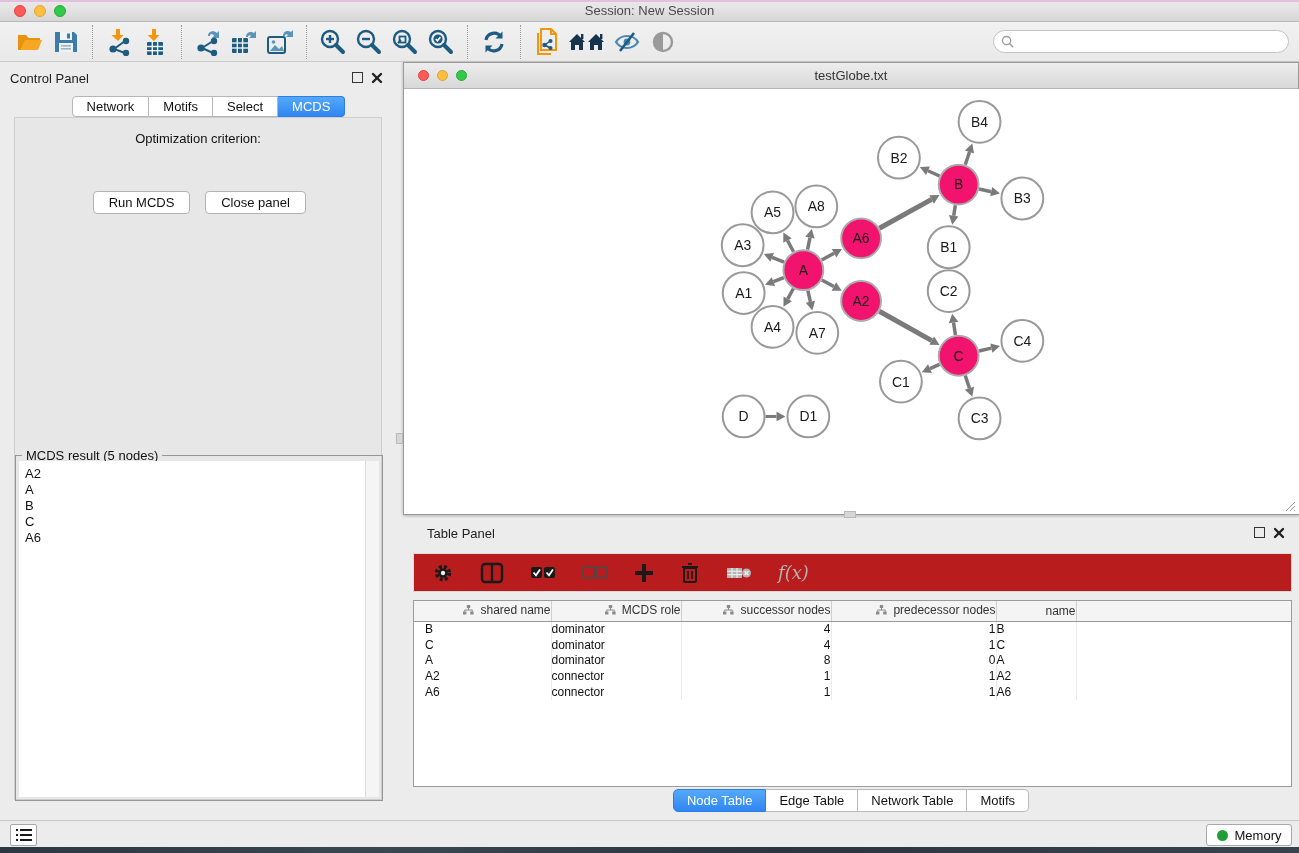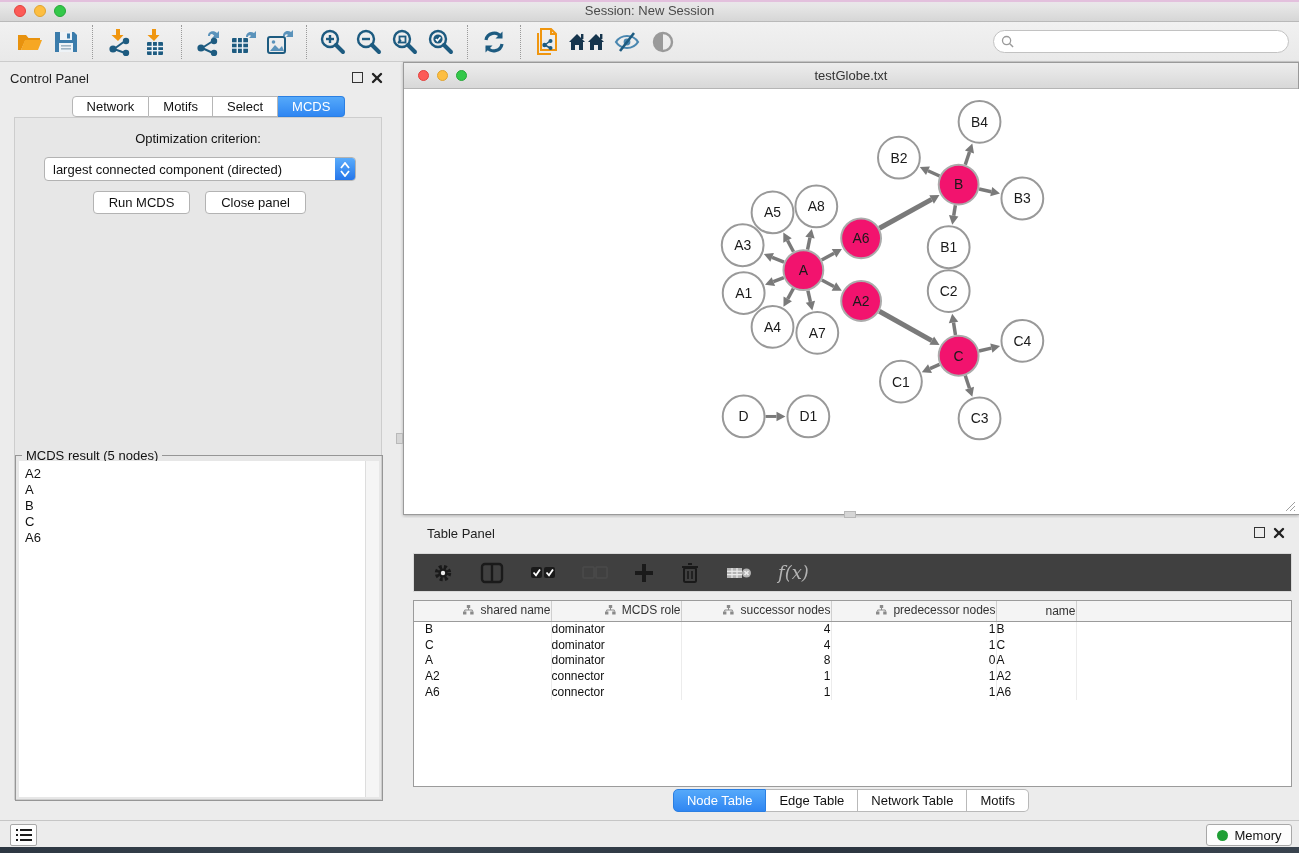--- a/index.html
+++ b/index.html
@@ -72,21 +72,21 @@
   .net-canvas { position:absolute; left:1px; top:26px; width:892px; height:425px; background:#fff; overflow:hidden;margin-left:32px; }
   .resize-grip { position:absolute; right:2px; bottom:2px; width:12px; height:12px; }
   .split-handle-v { position:absolute; left:396px; top:433px; width:7px; height:11px; background:#d6d6d6; border:1px solid #b9b9b9; }
   .split-handle-h { position:absolute; left:844px; top:511px; width:12px; height:7px; background:#d6d6d6; border:1px solid #b9b9b9; }
 
   
   .tpanel { position:absolute; left:403px; top:518px; width:896px; height:302px; background:#ececec; }
   .tpanel-title { position:absolute; left:24px; top:8px; font-size:13px; color:#222; }
   .tpanel .panel-btns { right:14px; top:9px; }
   .ttoolbar { position:absolute; left:10px; top:35px; width:879px; height:39px;
-    background:#404040; border:1px solid #d9d9d9; display:flex; align-items:center; padding-left:18px; gap:26px; }
+    background:#b91c1c; border:1px solid #d9d9d9; display:flex; align-items:center; padding-left:18px; gap:26px; }
   .ttool { display:flex; align-items:center; justify-content:center; }
   .fx-label { font-family:"DejaVu Serif", serif; font-style:italic; font-size:18px; color:#b3b3b3; }
   .ttable-wrap { position:absolute; left:10px; top:82px; width:879px; height:187px; background:#fff; border:1px solid #9b9b9b; }
   table.ttable { border-collapse:collapse; table-layout:fixed; width:100%; }
   table.ttable th { height:20px; background:#f4f4f4; border-bottom:1px solid #9b9b9b; border-right:1px solid #cfcfcf;
     font-size:12px; font-weight:normal; color:#333; text-align:right; }
   table.ttable th:last-child { border-right:none; }
   table.ttable td { height:15.8px; font-size:12px; color:#111; border-right:1px solid #ececec; padding:0; }
   table.ttable td:last-child { border-right:none; }
   table.ttable tr td:first-child { padding-left:11px; }
@@ -306,31 +306,20 @@
       </svg>
     </div>
     <div class="tabs-row">
       <span class="tab">Network</span>
       <span class="tab">Motifs</span>
       <span class="tab">Select</span>
       <span class="tab active">MCDS</span>
     </div>
     <div class="cpanel-inner">
       <div class="opt-label">Optimization criterion:</div>
-      <div class="mac-select">
-        <span class="sel-text">largest connected component (directed)</span>
-        <span class="stepper">
-          <svg width="10" height="7" viewBox="0 0 10 7">
-              <path d="M1 6 L5 1 L9 6" fill="none" stroke="#fff" stroke-width="1.8"></path>
-            </svg>
-          <svg width="10" height="7" viewBox="0 0 10 7">
-              <path d="M1 1 L5 6 L9 1" fill="none" stroke="#fff" stroke-width="1.8"></path>
-            </svg>
-        </span>
-      </div>
       <button class="btn run-btn">Run MCDS</button>
       <button class="btn close-btn">Close panel</button>
       <div class="fieldset">
         <span class="legend">MCDS result (5 nodes)</span>
         <div class="result-list">
           <div class="pad-top"></div>
 
           <div class="result-item">A2</div>
             <div class="result-item">A</div>
             <div class="result-item">B</div>

